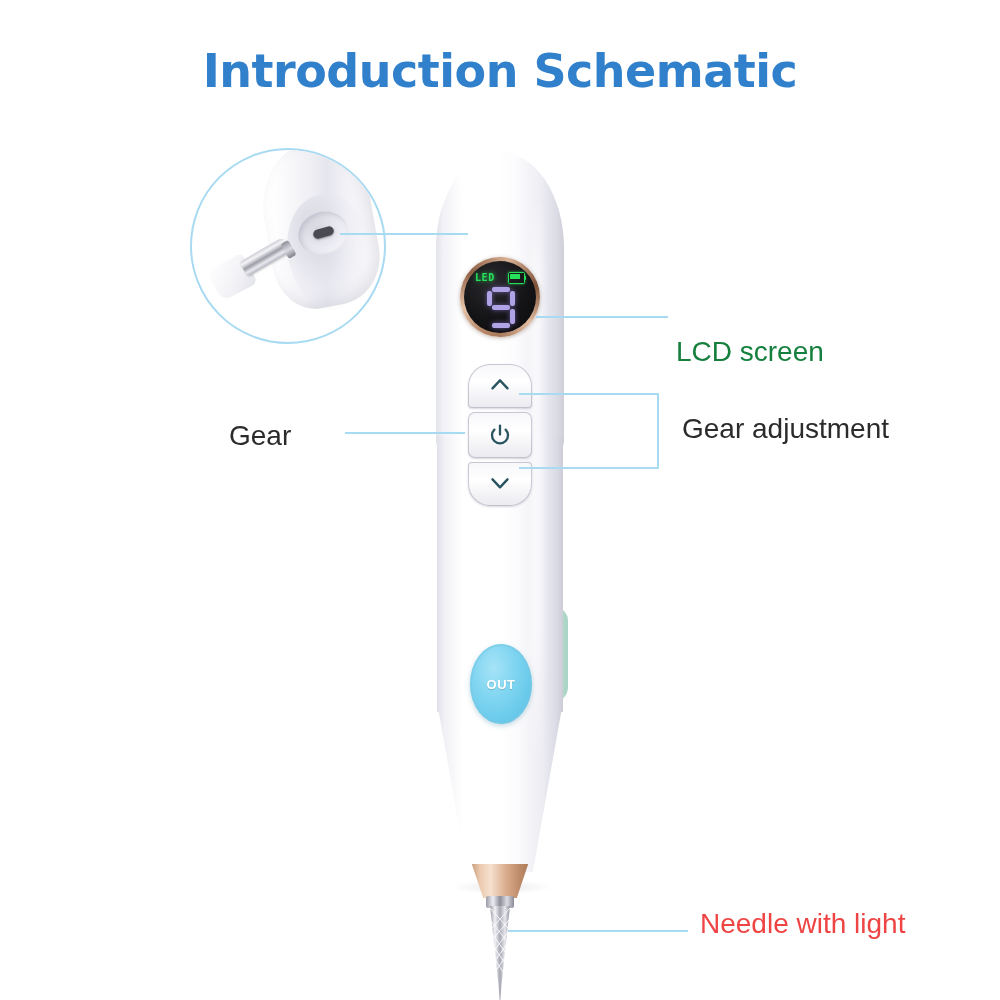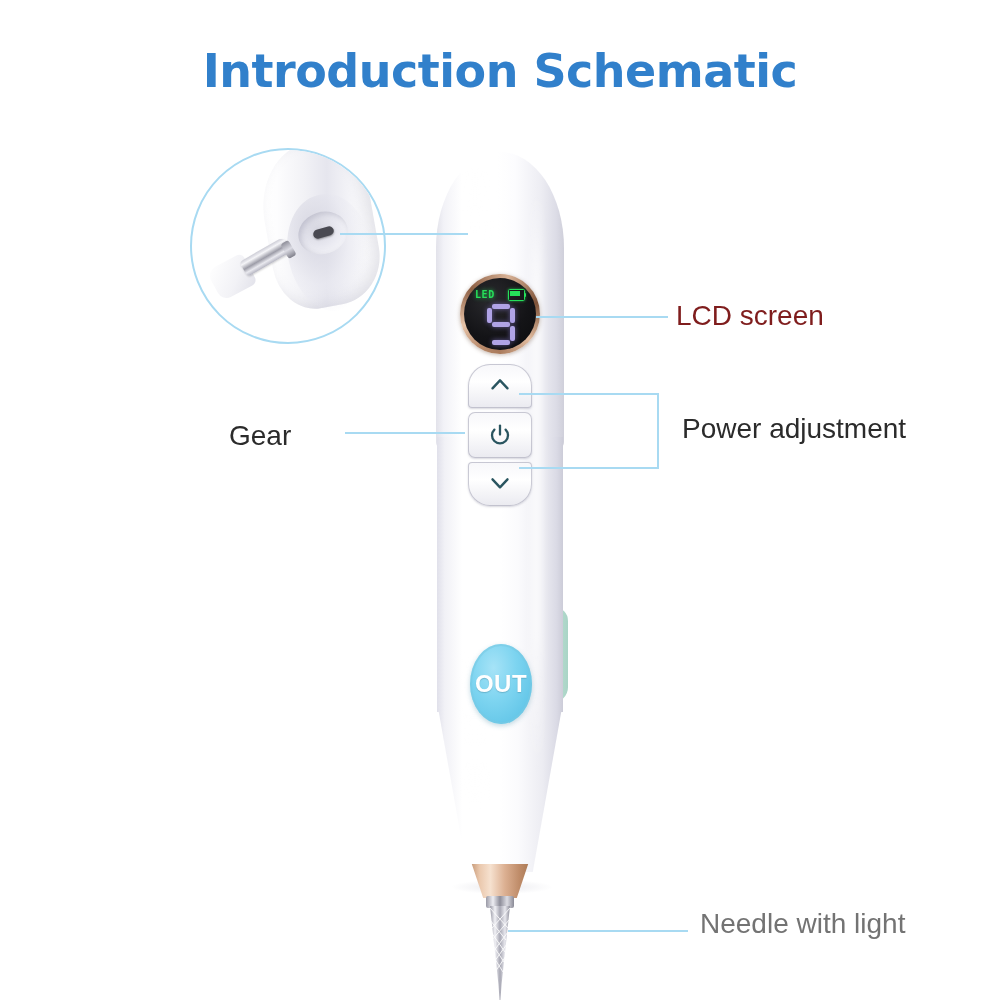--- a/index.html
+++ b/index.html
@@ -161,21 +161,21 @@
   
   #green-tab{
     position:absolute;left:118px;top:455px;width:26px;height:96px;
     background:linear-gradient(to right,#cfe8dd 0%,#b9ddd0 55%,#a9d4c6 100%);
     border-radius:0 14px 16px 0;
     z-index:-1;
   }
 
   
   #lcd-bezel{
-    position:absolute;left:36px;top:122px;width:80px;height:80px;
+    position:absolute;left:36px;top:105px;width:80px;height:80px;
     border-radius:50%;
     background:conic-gradient(from 210deg,
       #b88a6b 0%, #e7c4a9 12%, #8d5f44 28%, #d8b296 45%,
       #7e5238 62%, #e0bb9f 78%, #a97a5b 92%, #b88a6b 100%);
     box-shadow:0 1px 4px rgba(120,90,70,.45);
   }
   #lcd-face{
     position:absolute;left:4px;top:4px;width:72px;height:72px;
     border-radius:50%;
     background:radial-gradient(circle at 38% 30%, #2a2a2e 0%, #141417 55%, #0b0b0d 100%);
@@ -243,21 +243,21 @@
   #btn-out{
     position:absolute;left:46px;top:492px;width:62px;height:80px;
     border-radius:50%;
     background:radial-gradient(ellipse at 38% 30%,
       #a6e3f7 0%, #7dd4f0 42%, #63c6e8 78%, #58b9dd 100%);
     box-shadow:inset 0 0 0 2px rgba(120,200,225,.55),
                0 2px 5px rgba(120,170,190,.45);
     display:flex;align-items:center;justify-content:center;
   }
   #out-text{
-    color:#ffffff;font-size:24px;font-weight:bold;letter-spacing:.5px;
+    color:#ffffff;font-size:13px;font-weight:bold;letter-spacing:.5px;
     font-family:"Liberation Sans","DejaVu Sans",sans-serif;
     text-shadow:0 1px 1px rgba(80,150,175,.55);
   }
 
   
   #tip-collar{
     position:absolute;left:46px;top:712px;width:60px;height:34px;
     background:linear-gradient(to right,
       #c29472 0%, #eac8ad 16%, #f6e1cf 34%, #dcb092 58%,
       #bf8c69 82%, #a97853 100%);
@@ -387,21 +387,21 @@
   <div class="leader h" id="line-usb" style="background: rgb(168, 218, 242);"></div>
   <div class="leader h" id="line-lcd" style="background: rgb(168, 218, 242);"></div>
   <div class="leader h" id="line-power" style="background: rgb(168, 218, 242);"></div>
   <div class="leader h" id="line-needle" style="background: rgb(168, 218, 242);"></div>
 
   <div class="leader h" id="gear-top" style="background: rgb(168, 218, 242);"></div>
   <div class="leader h" id="gear-bot" style="background: rgb(168, 218, 242);"></div>
   <div class="leader v" id="gear-vert" style="background: rgb(168, 218, 242);"></div>
 
 
-  <div class="label" id="label-lcd" style="color: #7f1d1d;">LCD screen</div>
+  <div class="label" id="label-lcd" style="color: #15803d; margin-top: 36px;">LCD screen</div>
 
   <div class="label" id="label-power" style="color: rgb(43, 43, 43);">Gear</div>
 
-  <div class="label" id="label-gear" style="color: rgb(43, 43, 43);">Power adjustment</div>
-
-  <div class="label" id="label-needle" style="color: #737373;">Needle with light</div>
+  <div class="label" id="label-gear" style="color: rgb(43, 43, 43);">Gear adjustment</div>
+
+  <div class="label" id="label-needle" style="color: #ef4444;">Needle with light</div>
 
 </div>
 
 </body></html>

